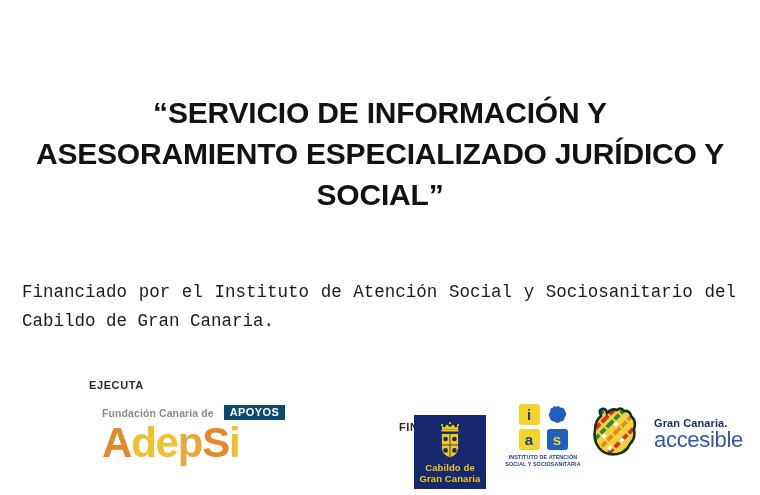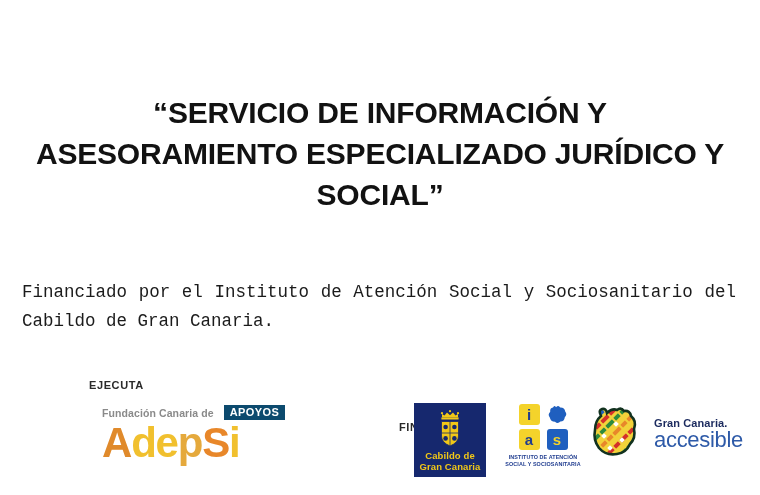--- a/index.html
+++ b/index.html
@@ -124,21 +124,21 @@
   .ch-d { color: #F1C02E; }
   .ch-e { color: #F1C02E; }
   .ch-p { color: #E5A93C; }
   .ch-s { color: #E8872A; }
   .ch-i { color: #F1C02E; }
 
   
   .cabildo {
     position: absolute;
     left: 414px;
-    top: 7px;
+    top: 19px;
     width: 72px;
     height: 74px;
     background: #16286E;
     display: flex;
     flex-direction: column;
     align-items: center;
     justify-content: flex-start;
     padding-top: 5px;
     box-sizing: border-box;
   }

